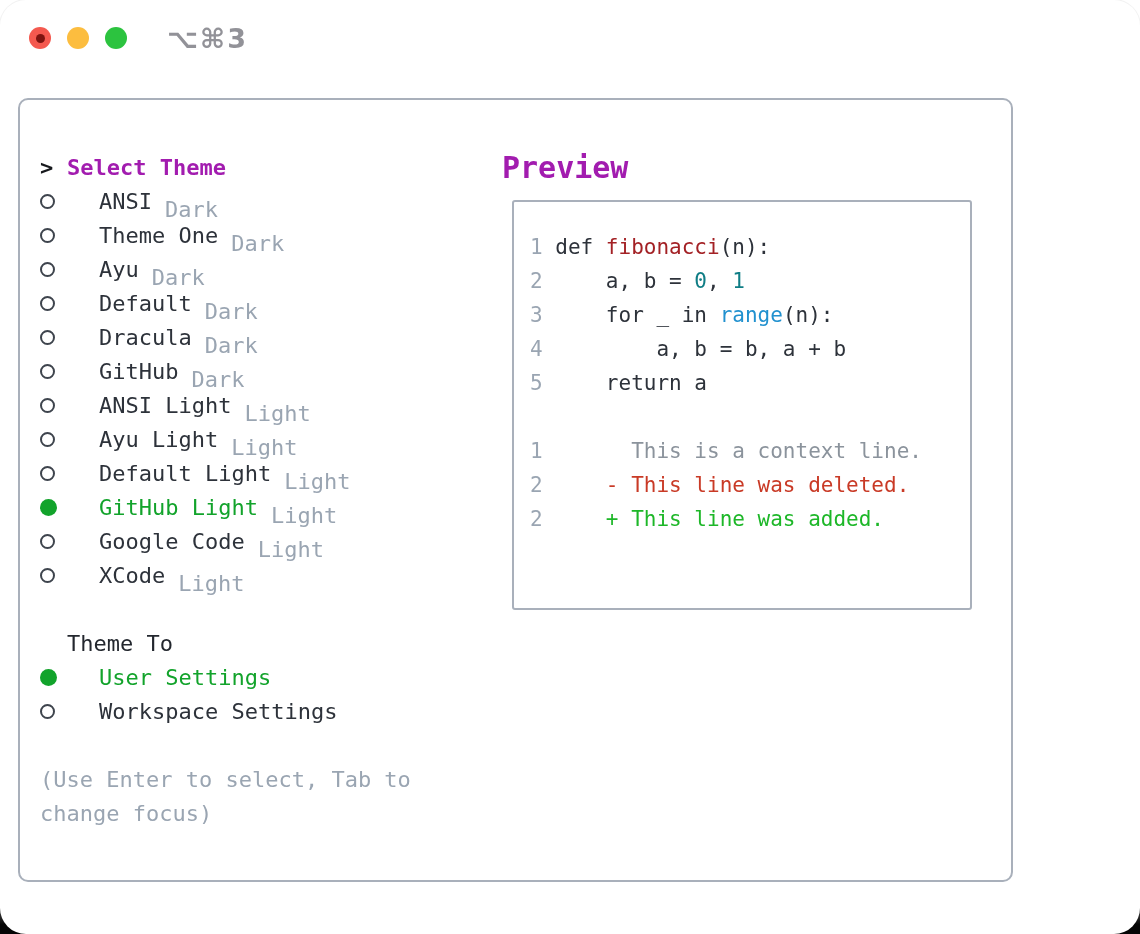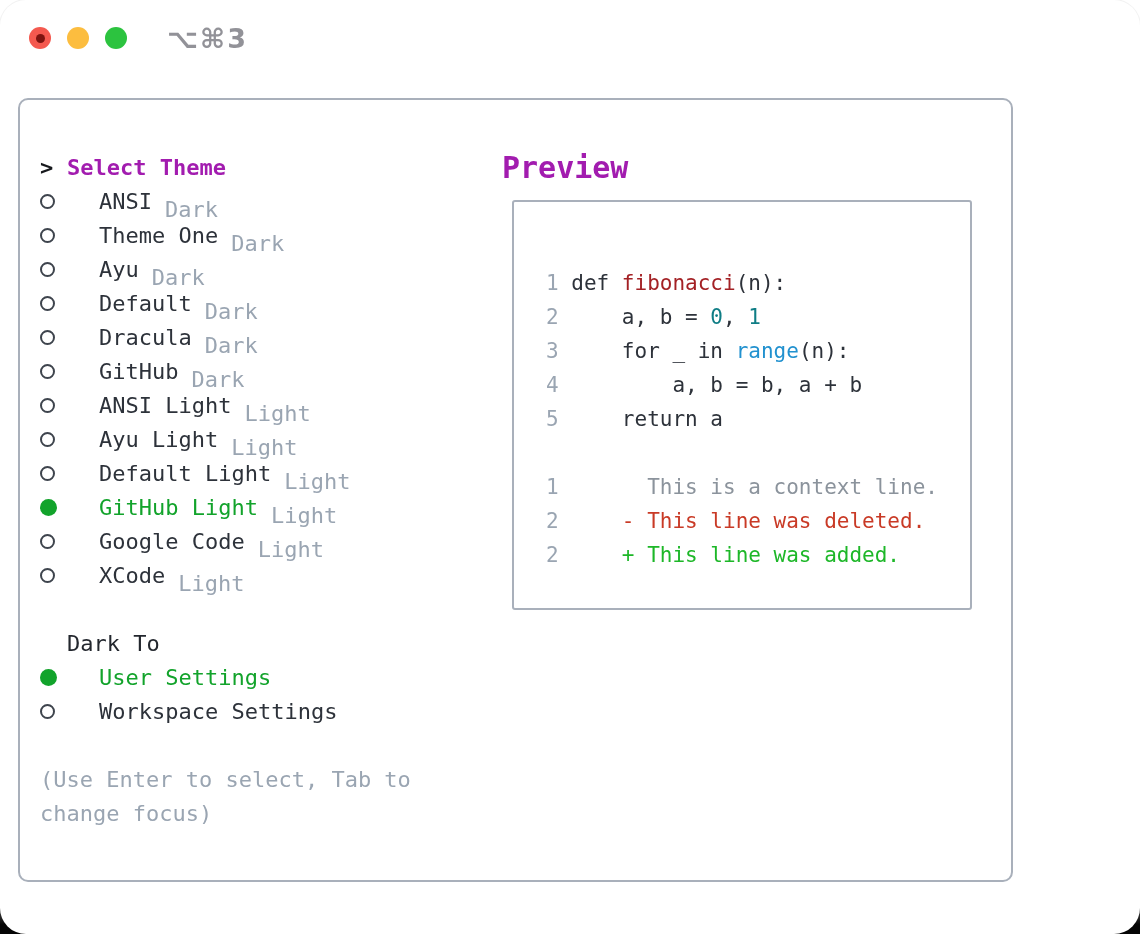--- a/index.html
+++ b/index.html
@@ -63,21 +63,21 @@
     position: absolute; left: 482px; top: 50px;
     font-size: 30px; color: #2d323a;
   }
   .preview-box {
     position: absolute; left: 492px; top: 100px;
     width: 460px; height: 410px; box-sizing: border-box;
     border: 2px solid #a9b0bb; border-radius: 3px;
     background: #ffffff; overflow: hidden;
   }
   #code {
-    margin: 16px; padding: 48px 0 0 16px;
+    margin: 0; padding: 28px 0 0 16px;
     font-family: "DejaVu Sans Mono", "Liberation Mono", monospace;
     font-size: 21px; line-height: 34px; white-space: pre;
   }
   .code-line { height: 34px; }
   .lnum { display: inline-block; width: 2ch; color: #9aa5b2; }
 </style>
 </head>
 <body>
 
 <div class="window">
@@ -111,21 +111,21 @@
           <div class="row item"><span class="marker"><span class="circle"></span></span><span class="tname">Default Light</span><span class="variant">Light</span></div>
           <div class="row item"><span class="marker"><span class="circle sel"></span></span><span class="tname sel">GitHub Light</span><span class="variant">Light</span></div>
           <div class="row item"><span class="marker"><span class="circle"></span></span><span class="tname">Google Code</span><span class="variant">Light</span></div>
           <div class="row item"><span class="marker"><span class="circle"></span></span><span class="tname">XCode</span><span class="variant">Light</span></div>
         </div>
 
       <div class="row"></div>
 
       <div class="row">
         <span class="marker"></span>
-        <span class="subhdr">Dark To</span>
+        <span class="subhdr">Theme To</span>
       </div>
 
       <div id="apply-list">
           <div class="row item"><span class="marker"><span class="circle sel"></span></span><span class="tname sel">User Settings</span></div>
           <div class="row item"><span class="marker"><span class="circle"></span></span><span class="tname">Workspace Settings</span></div>
         </div>
 
       <div class="row"></div>
 
       <div class="row hint">(Use Enter to select, Tab to</div>

